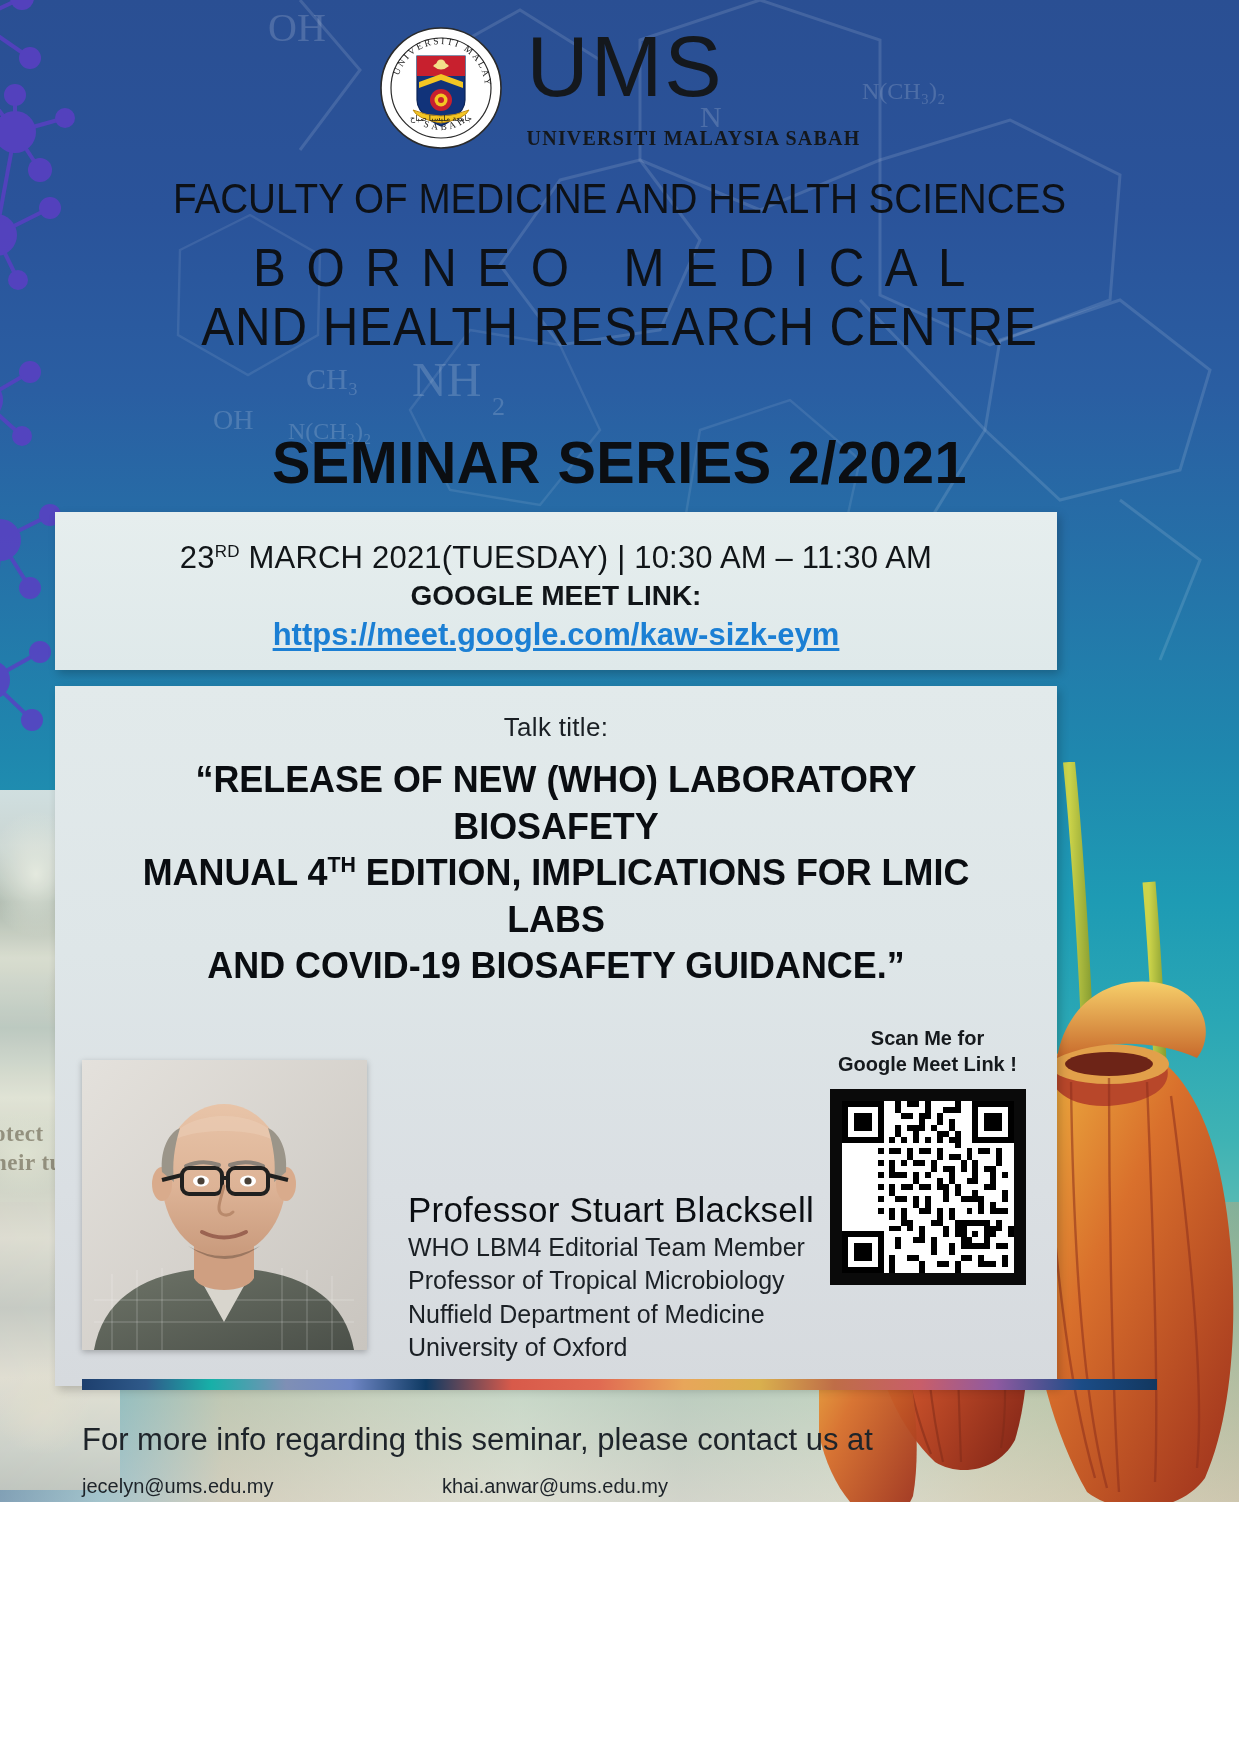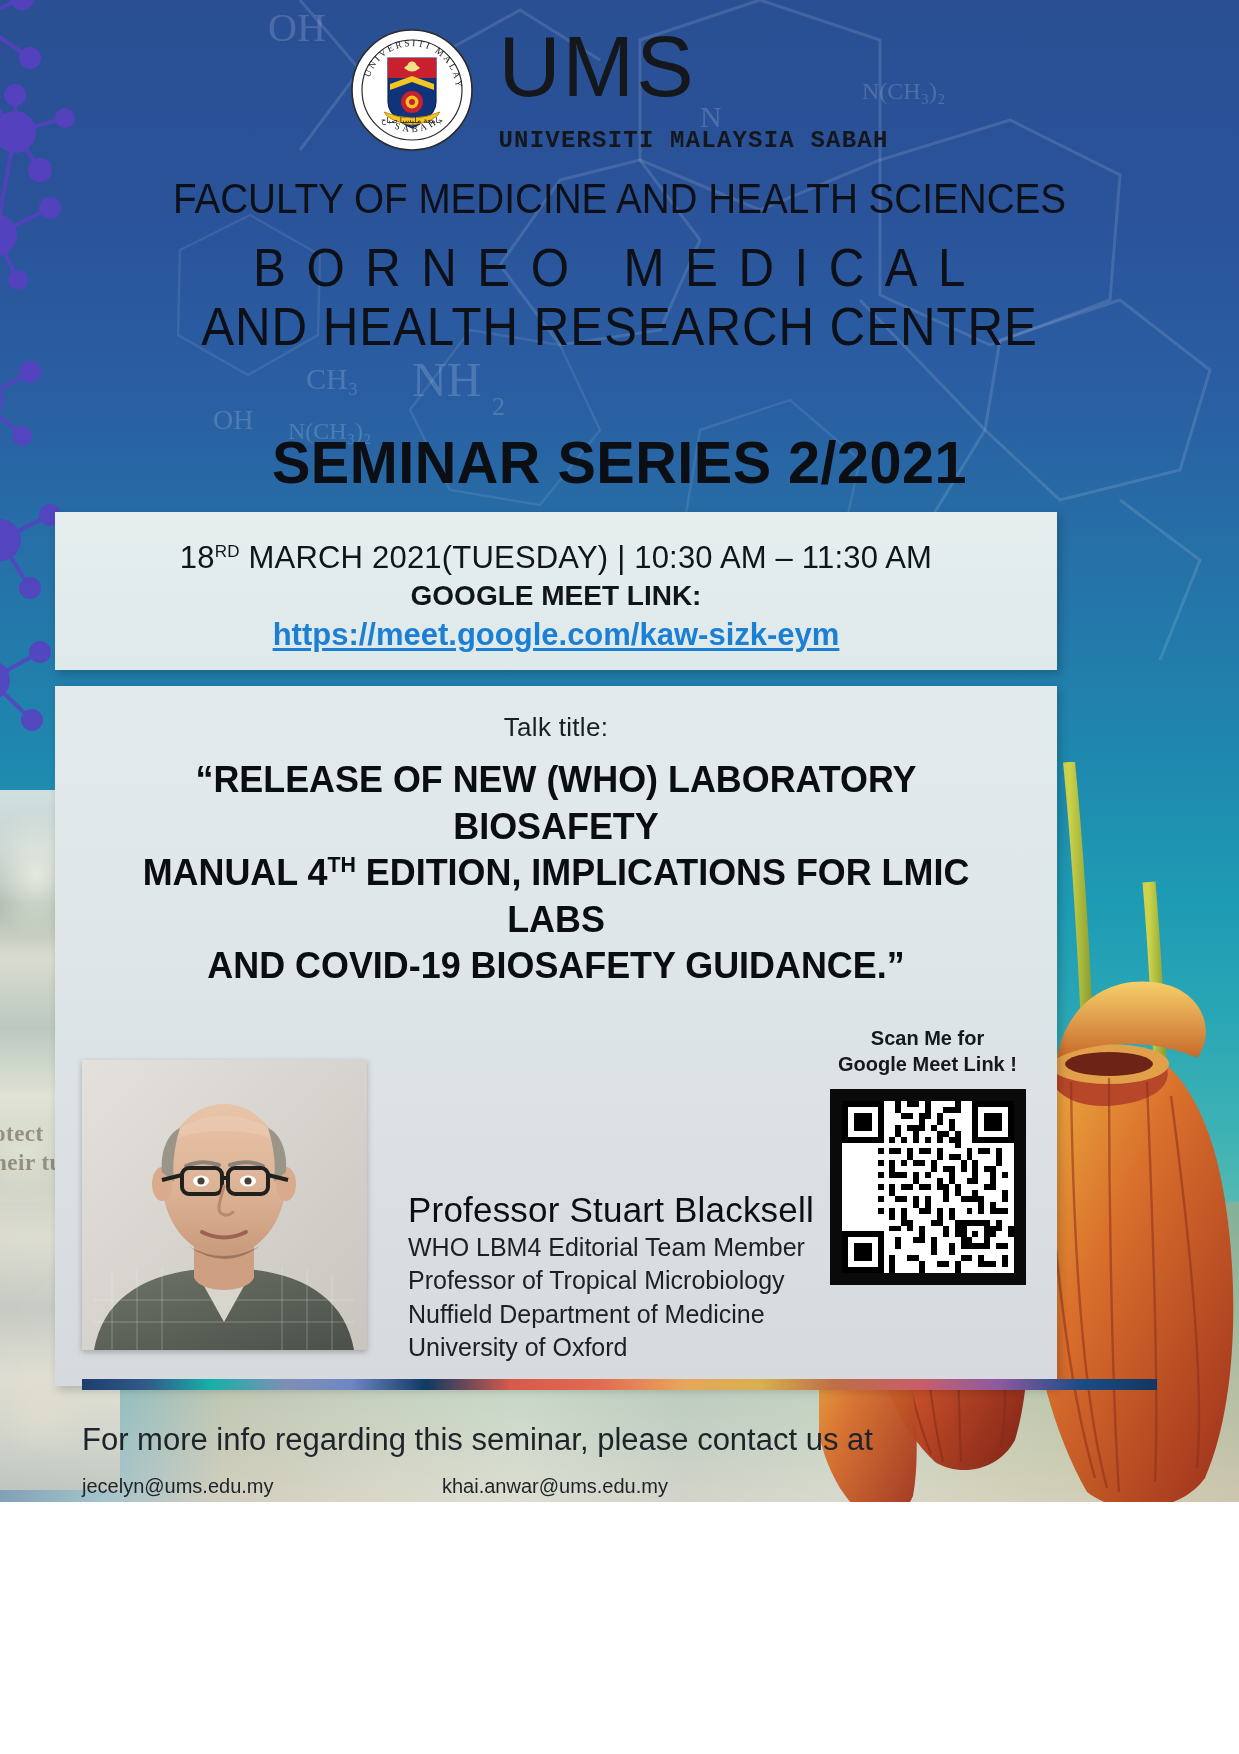--- a/index.html
+++ b/index.html
@@ -116,22 +116,22 @@
 
   .crest{ width:124px; height:124px; position:relative; }
 
   .ums-wordmark{ display:flex; flex-direction:column; align-items:flex-start; margin-top:4px;}
   .ums-big{
     font-family:"Liberation Sans", sans-serif;
     font-size:86px; line-height:.86; font-weight:400;
     letter-spacing:2px; color:#14181d;
   }
   .ums-sub{
-    font-family:Liberation Mono, monospace;
-    font-size:24px; font-weight:700; letter-spacing:1.2px; color:#14181d;
+    font-family:Liberation Serif, serif;
+    font-size:20px; font-weight:700; letter-spacing:1.2px; color:#14181d;
     margin-top:23px;
   }
 
   .faculty{
     position:absolute; top:175px; left:0; width:1239px; text-align:center;
     font-family:"Liberation Sans", sans-serif;
     font-size:42px; font-weight:400; color:#0d1117;
     letter-spacing:0px; transform:scaleX(.92);
   }
   .bmhrc1{
@@ -433,21 +433,21 @@
   </div>
 
   <div class="faculty">FACULTY OF MEDICINE AND HEALTH SCIENCES</div>
   <div class="bmhrc1">BORNEO  MEDICAL</div>
   <div class="bmhrc2">AND HEALTH RESEARCH CENTRE</div>
 
   <div class="series">SEMINAR SERIES 2/2021</div>
 
   <div class="panel" id="panel-datetime">
     <div class="dt-line">
-      <span>18</span><sup>RD</sup><span> MARCH 2021(TUESDAY) | 10:30 AM – 11:30 AM</span>
+      <span>23</span><sup>RD</sup><span> MARCH 2021(TUESDAY) | 10:30 AM – 11:30 AM</span>
     </div>
     <div class="gm-label">GOOGLE MEET LINK:</div>
     <a class="gm-link" href="#">https://meet.google.com/kaw-sizk-eym</a>
   </div>
 
   <div class="panel" id="panel-talk">
     <div class="talk-label">Talk title:</div>
     <div class="talk-title">
       <div>“RELEASE OF NEW (WHO) LABORATORY BIOSAFETY</div>
       <div><span>MANUAL 4</span><sup>TH</sup><span> EDITION, IMPLICATIONS FOR LMIC LABS</span></div>

